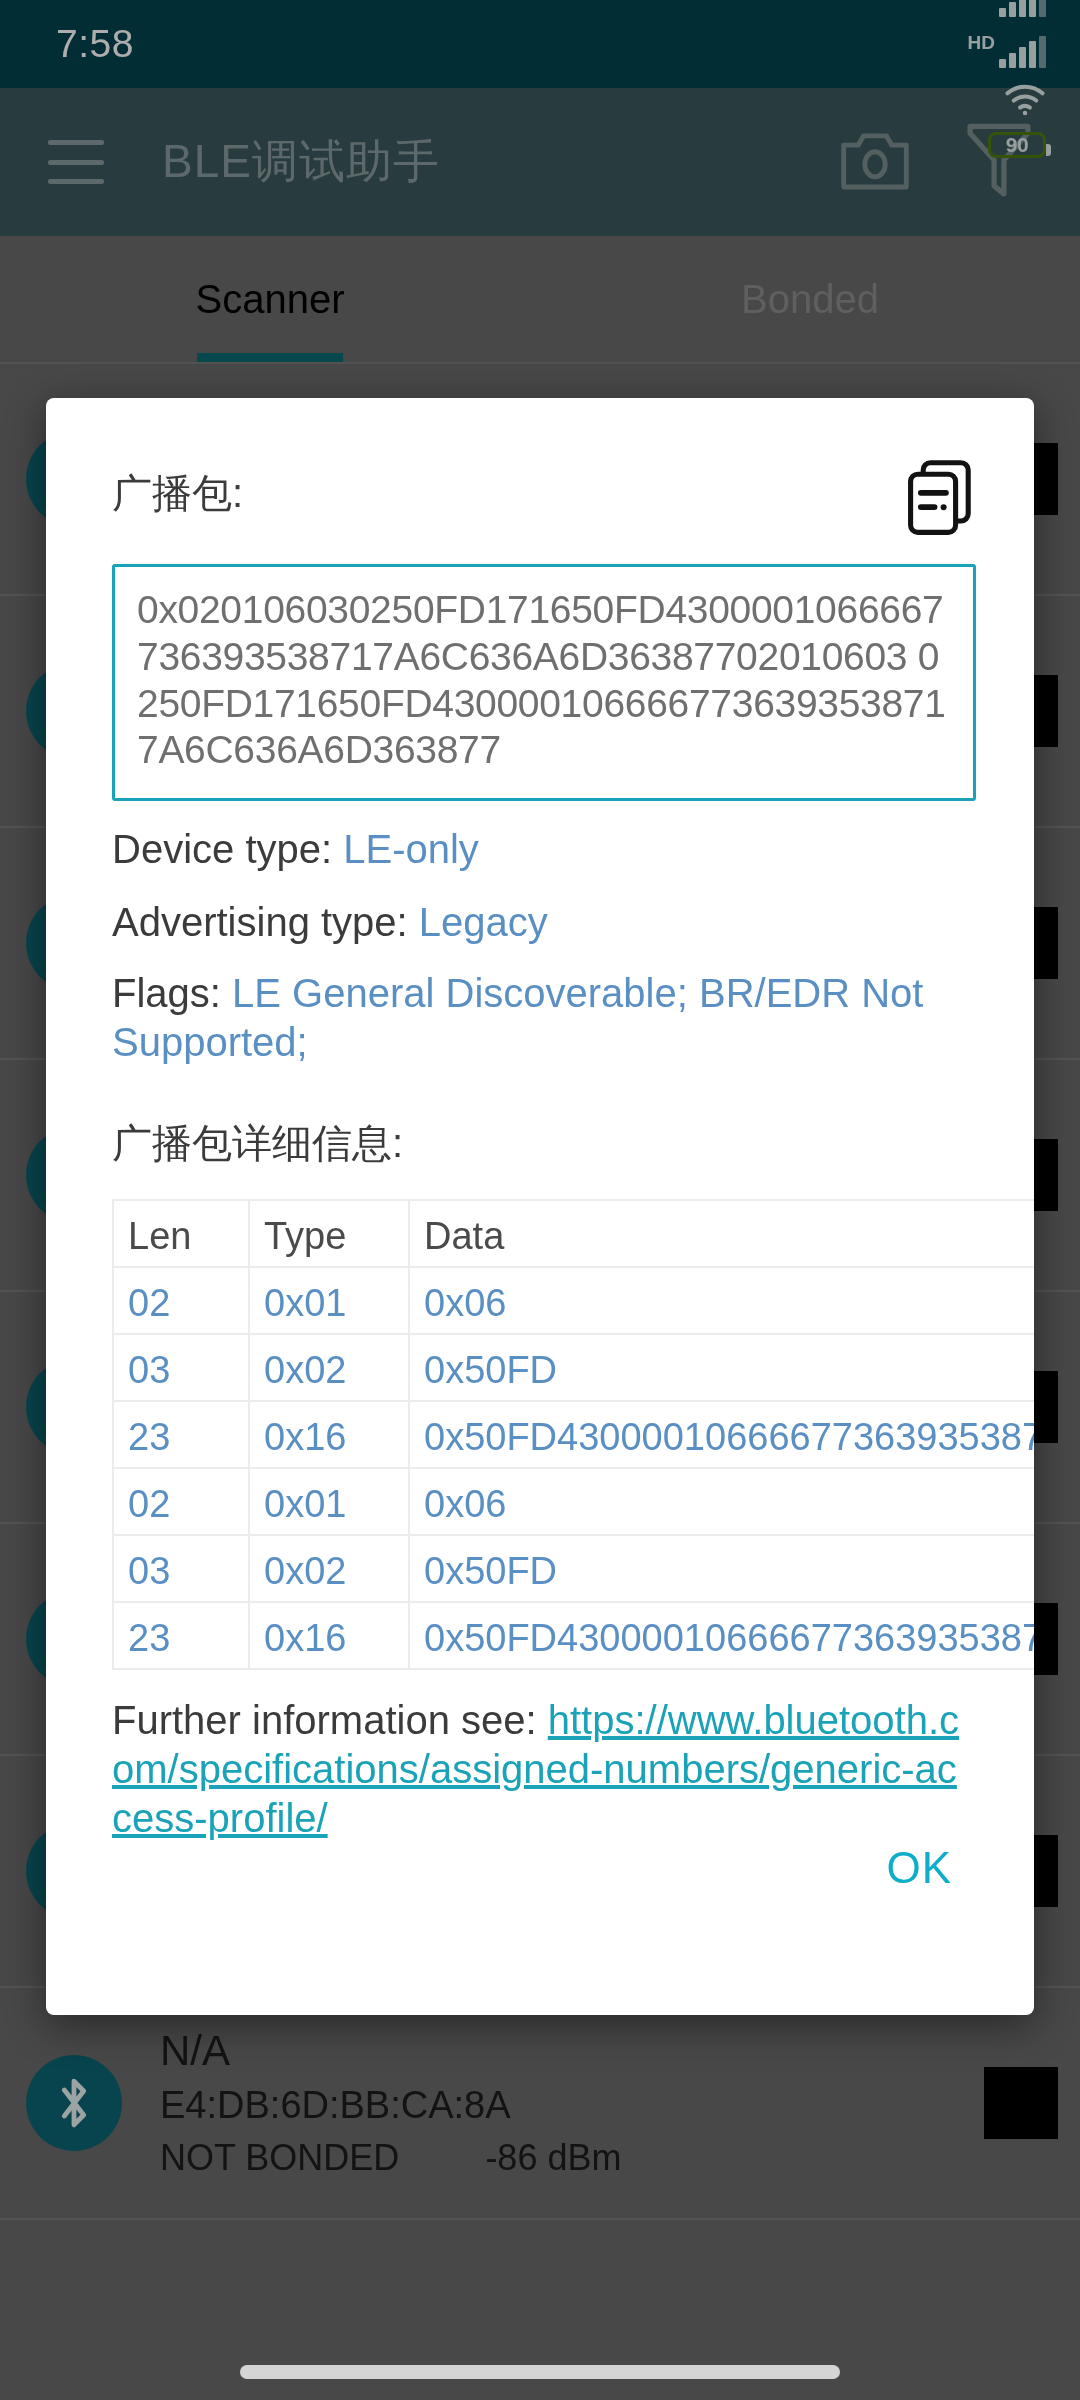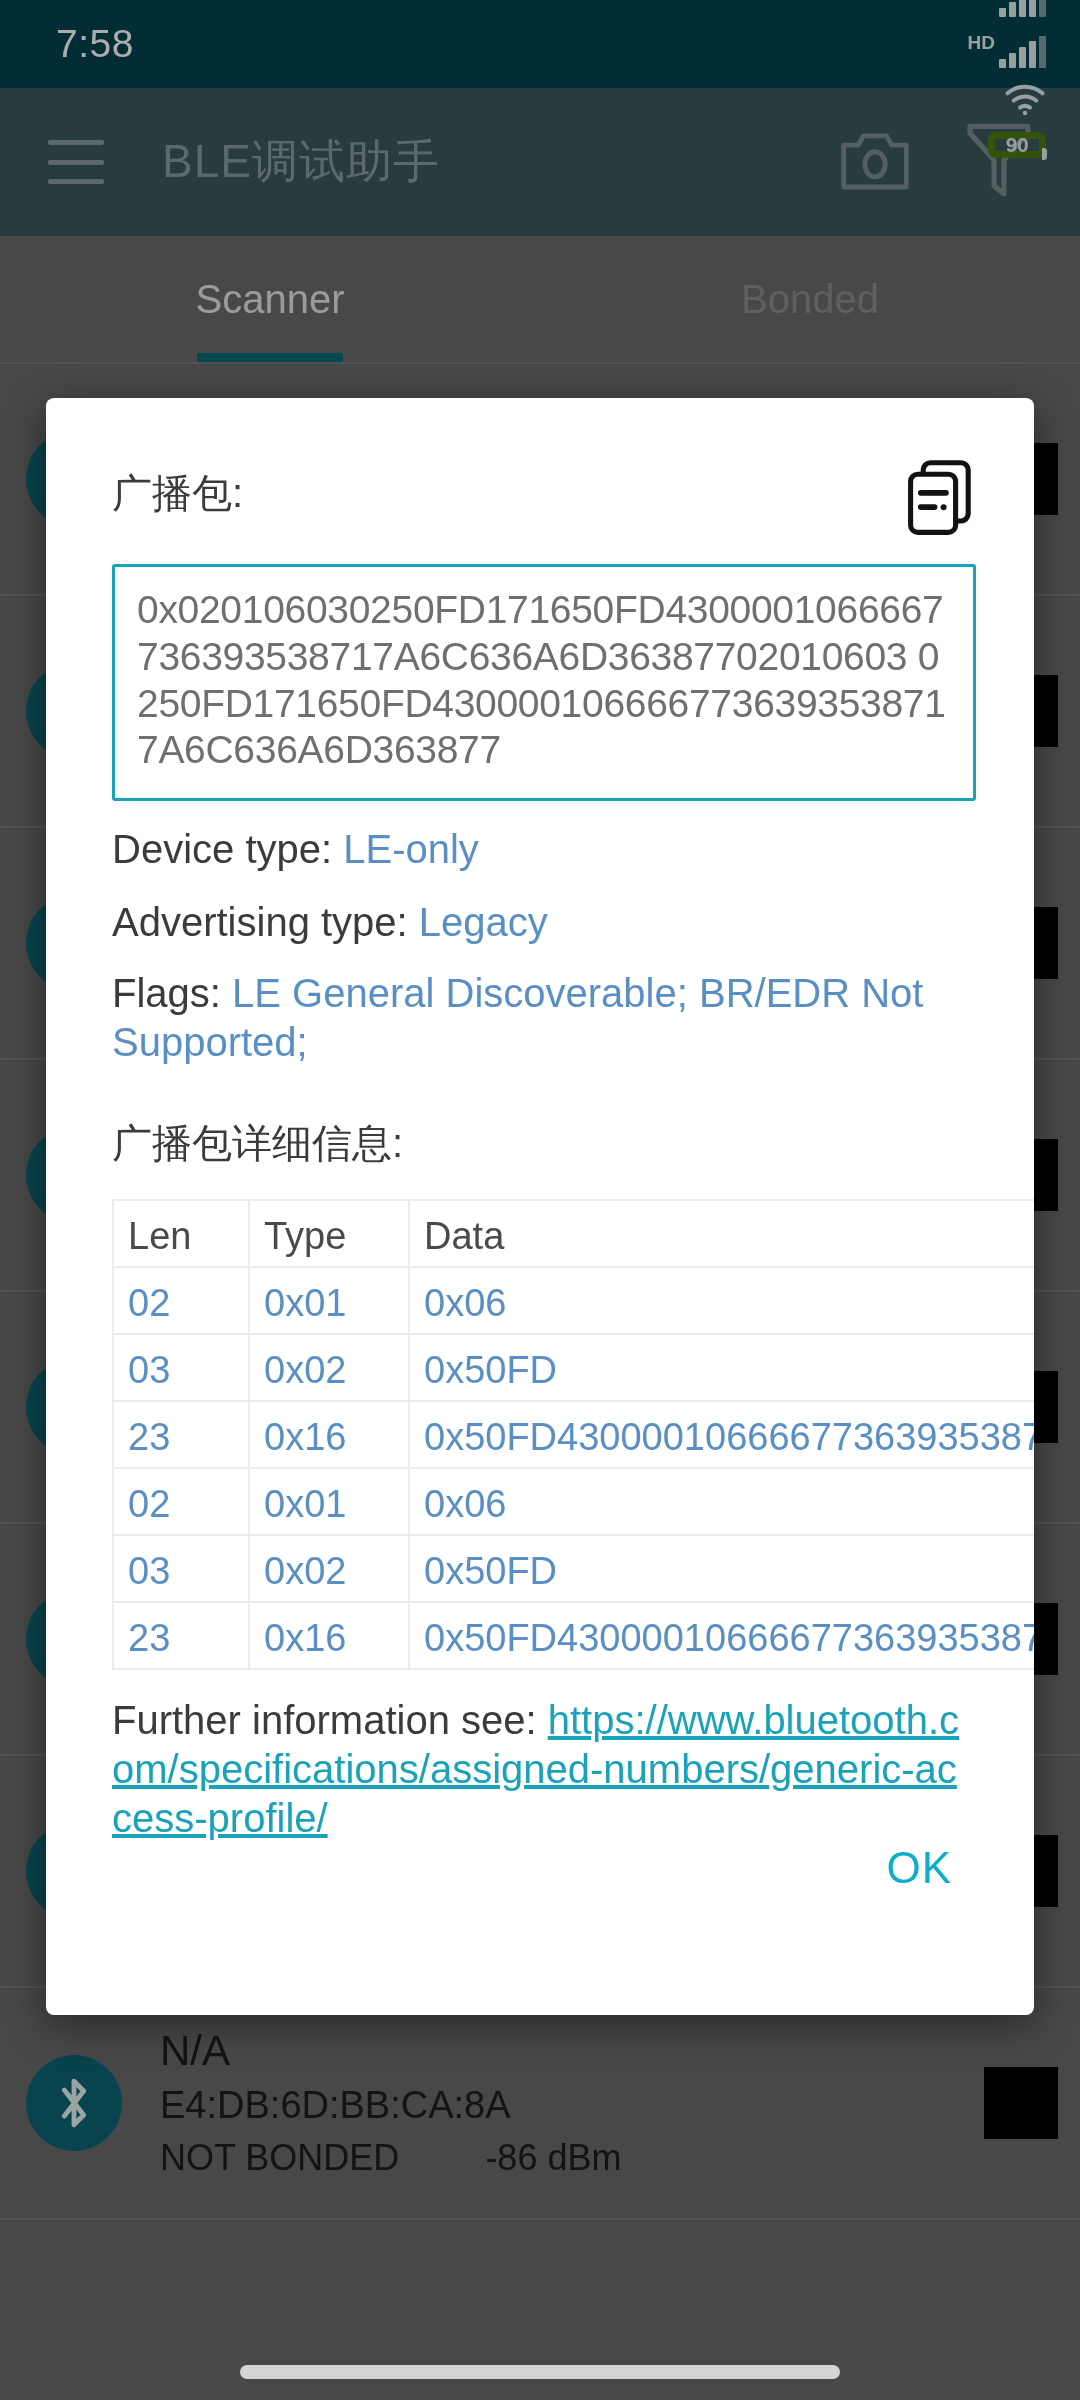--- a/index.html
+++ b/index.html
@@ -25,21 +25,21 @@
   .bars { display: flex; align-items: flex-end; gap: 3px; height: 30px; }
   .bars i { display: block; width: 7px; background: #dfeaeb; border-radius: 1px; }
   .bars i:nth-child(1){ height: 9px; }
   .bars i:nth-child(2){ height: 15px; }
   .bars i:nth-child(3){ height: 21px; }
   .bars i:nth-child(4){ height: 27px; }
   .bars i:nth-child(5){ height: 32px; opacity:.55; }
   .hdwrap { display:flex; align-items:flex-end; gap:4px; }
   .hdtxt { color:#dfeaeb; font-size: 19px; font-weight: 700; line-height: 1; margin-bottom: 16px;}
   .batt {
-    width: 58px; height: 26px; border: 7px solid #4d7c0f; border-radius: 8px;
+    width: 58px; height: 26px; border: 3px solid #4d7c0f; border-radius: 8px;
     display: flex; align-items: center; justify-content: center; position: relative;
   }
   .batt::after{ content:""; position:absolute; right:-8px; top:9px; width:5px;height:12px;
     background:#dfeaeb; border-radius:0 3px 3px 0;}
   .batt span{ color:#dfeaeb; font-size:21px; font-weight:700; letter-spacing:-.5px;}
 
   
   #appbar {
     position: absolute; top: 88px; left: 0; width: 1080px; height: 148px;
     background: #03434d;
@@ -56,21 +56,21 @@
   #appbar .spacer { flex:1; }
   .appicon { position:relative; z-index:1; margin-left: 52px; }
 
   
   #tabs {
     position:absolute; top:236px; left:0; width:1080px; height:128px;
     background:#6a6a6a; display:flex; z-index:3;
     border-bottom: 2px solid #7a7a7a;
   }
   .tab { flex:1; display:flex; align-items:center; justify-content:center; position:relative; font-size:40px;}
-  .tab.active { color:#e5e5e5; }
+  .tab.active { color:#000000; }
   .tab.inactive { color:#8c8c8c; }
   .tab.active::after {
     content:""; position:absolute; bottom:0; left:50%; transform:translateX(-50%);
     width:146px; height:9px; background:#0a6b74;
   }
 
   
   #bglist { position:absolute; top:364px; left:0; width:1080px; bottom:0; z-index:1; background:#6a6a6a;}
   .dev {
     position:relative; height:232px; border-bottom:2px solid #7d7d7d;

